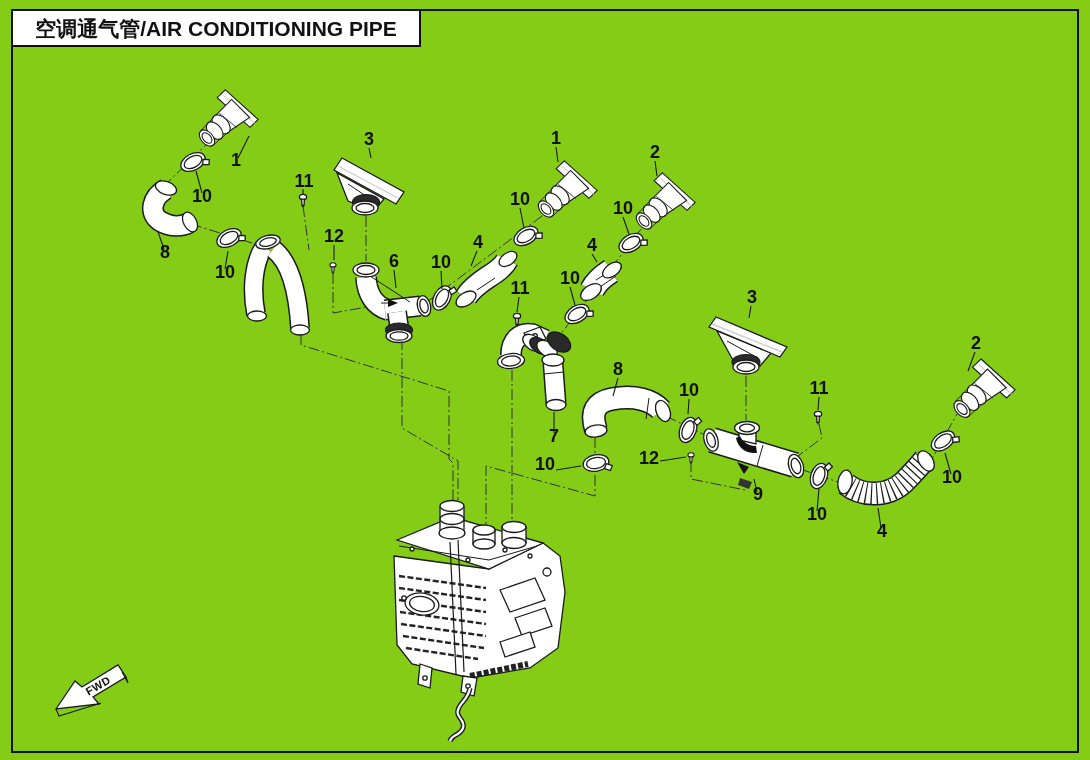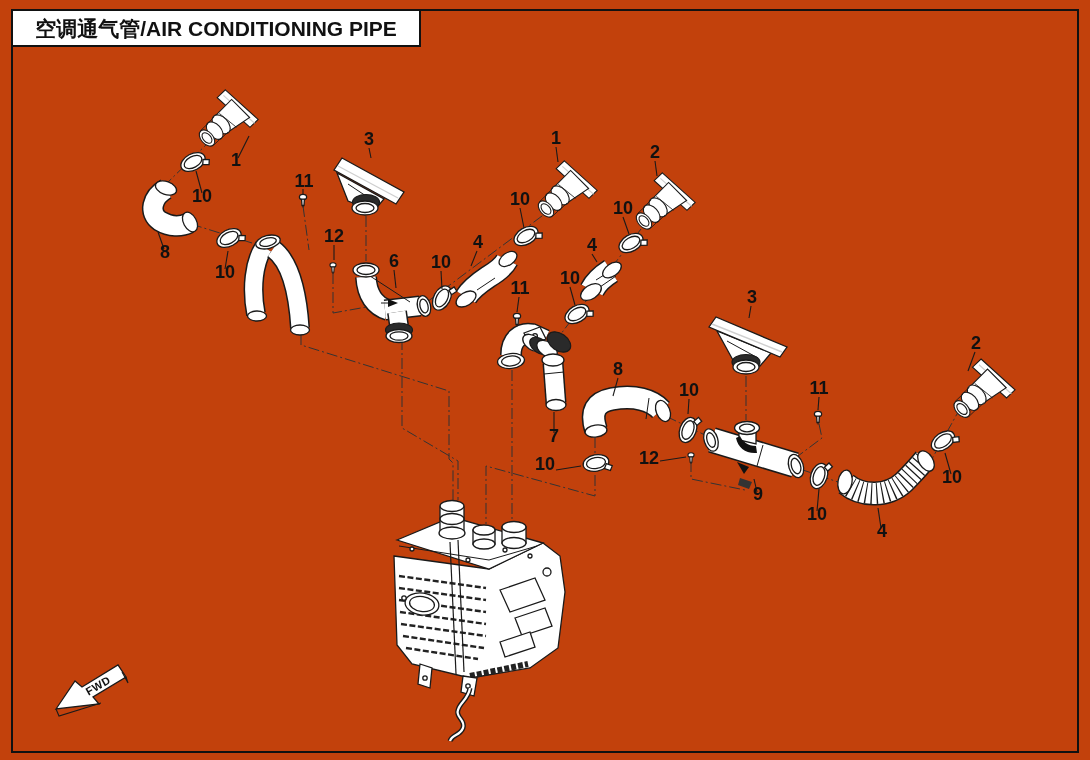--- a/index.html
+++ b/index.html
@@ -1,16 +1,16 @@
 <!DOCTYPE html>
 <html><head>
 <meta charset="utf-8">
 <style>
   html,body{margin:0;padding:0;background:#fff;}
-  .page{position:relative;width:1090px;height:760px;background:#c2410c;overflow:hidden;
+  .page{position:relative;width:1090px;height:760px;background:#84cc16;overflow:hidden;
         font-family:"Liberation Sans", sans-serif;}
   svg text.callout{font-family:"Liberation Sans", sans-serif;font-weight:bold;font-size:18px;fill:#111;}
   svg text.title{font-family:"Liberation Sans", sans-serif;font-weight:bold;font-size:21px;fill:#111;}
   svg text.fwd{font-family:"Liberation Sans", sans-serif;font-weight:bold;font-size:11px;fill:#111;letter-spacing:.5px;}
   .e{fill:#fff;stroke:#1a1a1a;stroke-width:1.3;}
   .ed{fill:#2a2a2a;stroke:#1a1a1a;stroke-width:1.2;}
   .p{fill:#fff;stroke:#1a1a1a;stroke-width:1.3;}
   .k{stroke:#1a1a1a;fill:none;}
   .w{stroke:#fff;fill:none;}
   .ln{stroke:#1a1a1a;stroke-width:1.1;fill:none;}

